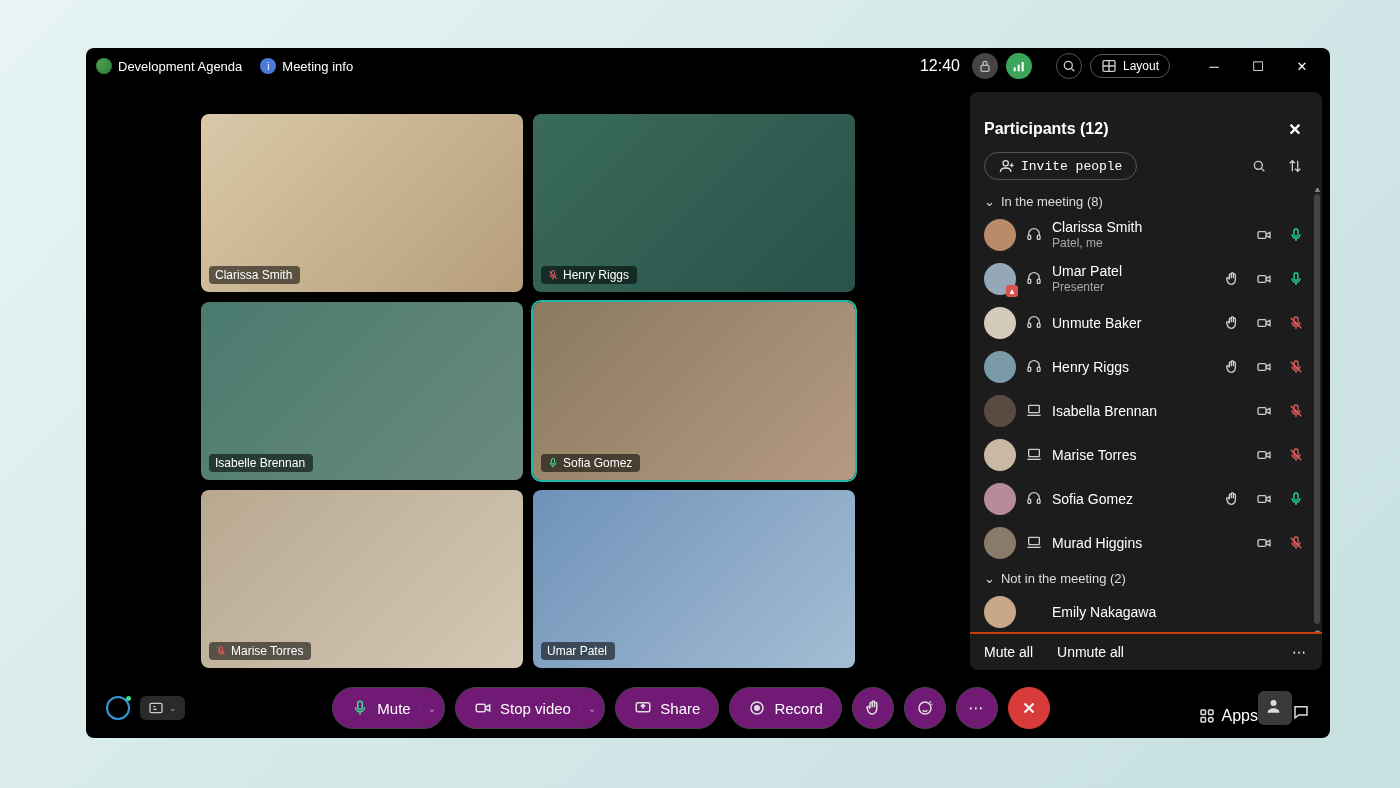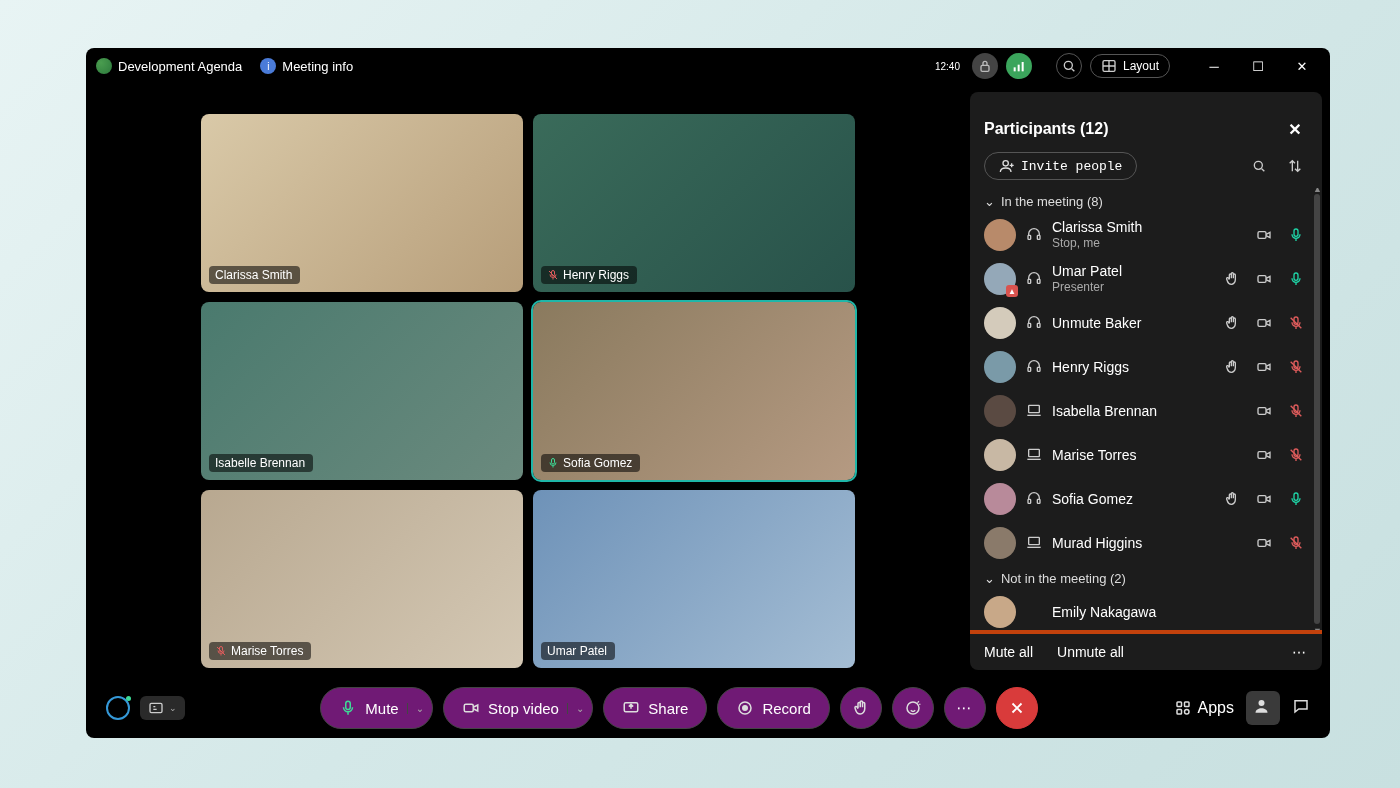--- a/index.html
+++ b/index.html
@@ -31,21 +31,21 @@
   .tb-left { display: flex; align-items: center; gap: 18px; flex: 1; }
   .tb-item { display: flex; align-items: center; gap: 6px; cursor: pointer; }
   .logo-icon { width: 16px; height: 16px; border-radius: 50%; background: radial-gradient(circle at 30% 30%, #4a9d4f, #2d7a3d); }
   .info-icon { width: 16px; height: 16px; border-radius: 50%; background: #4a7bd8; display:flex; align-items:center; justify-content:center; font-size:10px; }
   .tb-right { display: flex; align-items: center; gap: 8px; }
   .tb-pill { width: 26px; height: 26px; border-radius: 50%; background: #333; display:flex; align-items:center; justify-content:center; cursor:pointer; }
   .pill-green { background: #3ba55c; }
   .pill-dark { background: #444; }
   .layout-btn { display:flex; align-items:center; gap:6px; border:1px solid #555; border-radius:14px; padding:3px 10px; font-size:12px; cursor:pointer; }
   .win-ctrl { width: 36px; height: 28px; display:flex; align-items:center; justify-content:center; cursor:pointer; font-size:13px; }
-  .time-label { font-size:10px; margin-right:4px; }
+  .time-label { font-size:16px; margin-right:4px; }
 
   .main-area {
     flex: 1;
     display: flex;
     overflow: hidden;
   }
   .video-grid-area {
     flex: 1;
     display: flex;
     align-items: center;
@@ -117,21 +117,21 @@
     font-size:8px; color:#fff;
   }
   .dev-ico { width:16px; text-align:center; color:#ccc; flex-shrink:0; font-size:13px; }
   .pinfo { flex:1; display:flex; flex-direction:column; line-height:1.2; }
   .pname { font-size:14px; }
   .prole { font-size:12px; color:#aaa; }
   .picons { display:flex; align-items:center; gap:16px; color:#ccc; }
   .pi { width:16px; font-size:13px; display:flex; justify-content:center; }
   .pi.muted { color:#e05c5c; }
   .pi.live { color:#1fd6a8; }
-  .panel-footer { display:flex; align-items:center; gap:24px; padding: 10px 14px; border-top:4px solid #c2410c; font-size:14px; }
+  .panel-footer { display:flex; align-items:center; gap:24px; padding: 10px 14px; border-top:2px solid #c2410c; font-size:14px; }
   .panel-footer .more { margin-left:auto; letter-spacing:2px; cursor:pointer; }
   .pf-btn { cursor:pointer; }
 
   
   .bottom-bar {
     height: 60px;
     display:flex;
     align-items:center;
     padding: 0 20px;
     gap: 10px;
@@ -144,21 +144,21 @@
     display:flex; align-items:center; gap:8px;
     border:1px solid #444; border-radius:22px;
     padding: 8px 18px;
     font-size:15px; cursor:pointer;
     background:#701a75;
   }
   .ctrl-btn.split { padding-right: 8px; }
   .chevron { border-left:1px solid #444; padding-left:8px; font-size:10px; color:#aaa; }
   .ctrl-btn.round { width:42px; height:42px; padding:0; justify-content:center; border-radius:50%; }
   .ctrl-btn.end { background:#d93b3b; border-color:#d93b3b; }
-  .ctrl-right { display:flex; align-items:center; gap:12px; }
+  .ctrl-right { display:flex; align-items:flex-end; }
   .participants-btn-active { background:#3a3a3a; border-radius:6px; padding:6px 8px; }
   svg.ico { width:16px; height:16px; }
   svg.ico18 { width:18px; height:18px; }
 </style>
 </head>
 <body>
 
 <div class="app-window">
 
   <div class="titlebar">
@@ -306,21 +306,21 @@
     <div class="avatar" style="background:#b88a6a">
       
     </div>
     <div class="dev-ico"><svg class="ico" viewBox="0 0 24 24" fill="none" stroke="currentColor" stroke-width="2">
                   <path d="M4 14v-2a8 8 0 0116 0v2"></path>
                   <rect x="3" y="14" width="4" height="6" rx="1"></rect>
                   <rect x="17" y="14" width="4" height="6" rx="1"></rect>
                 </svg></div>
     <div class="pinfo">
       <span class="pname">Clarissa Smith</span>
-      <span class="prole">Stop, me</span>
+      <span class="prole">Patel, me</span>
     </div>
     <div class="picons">
       <span class="pi"></span>
       <span class="pi">
                   <svg class="ico" viewBox="0 0 24 24" fill="none" stroke="currentColor" stroke-width="2">
                     <rect x="3" y="7" width="12" height="10" rx="2"></rect>
                     <path d="M15 11l6-3v8l-6-3"></path>
                   </svg>
                 </span>
       <span class="pi live">

